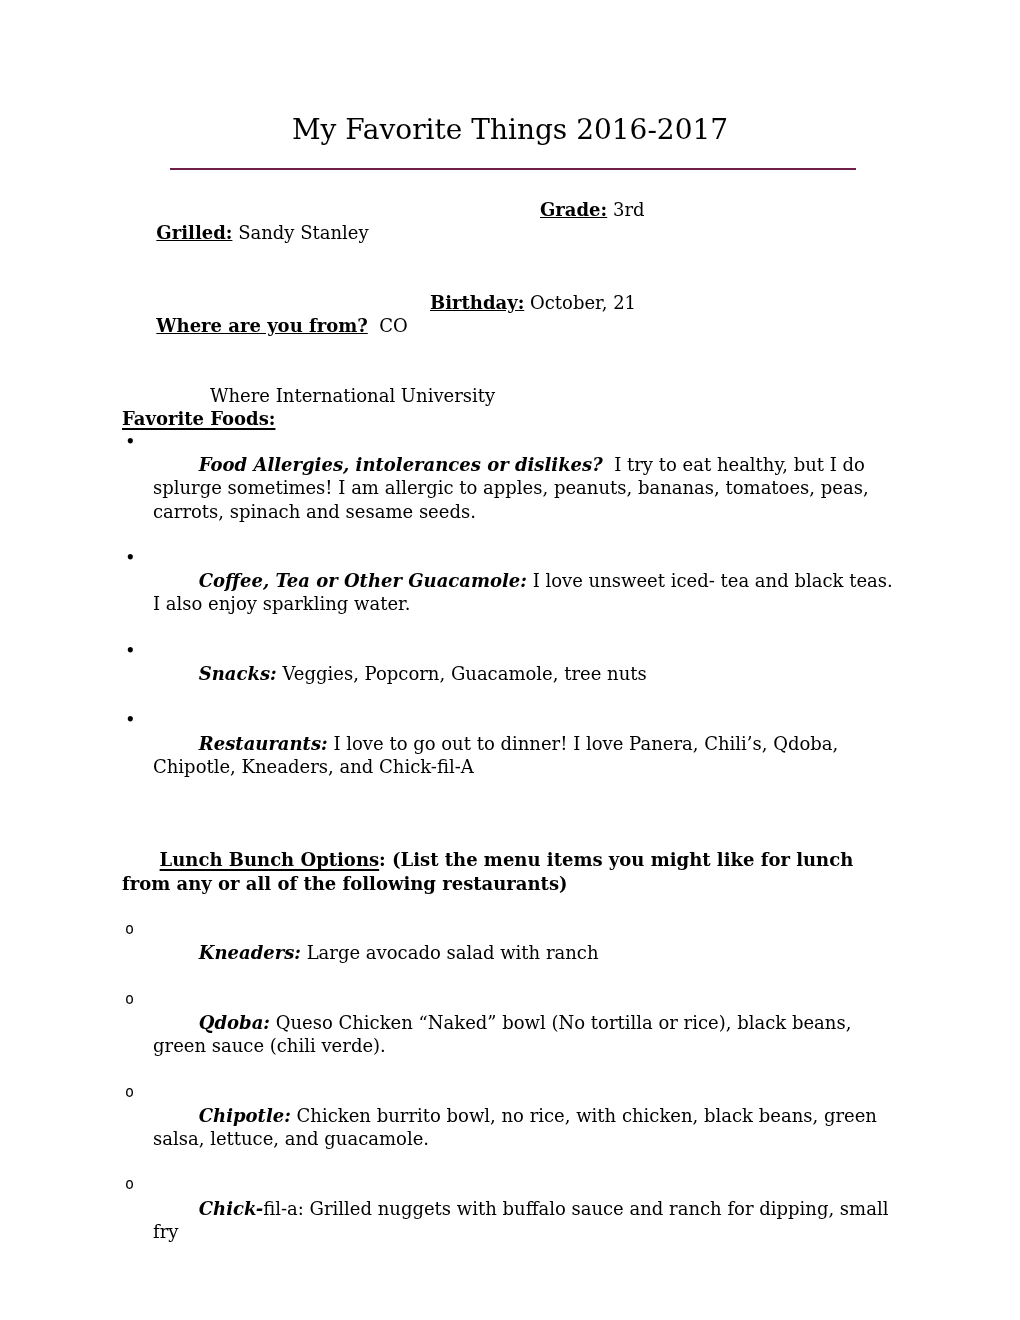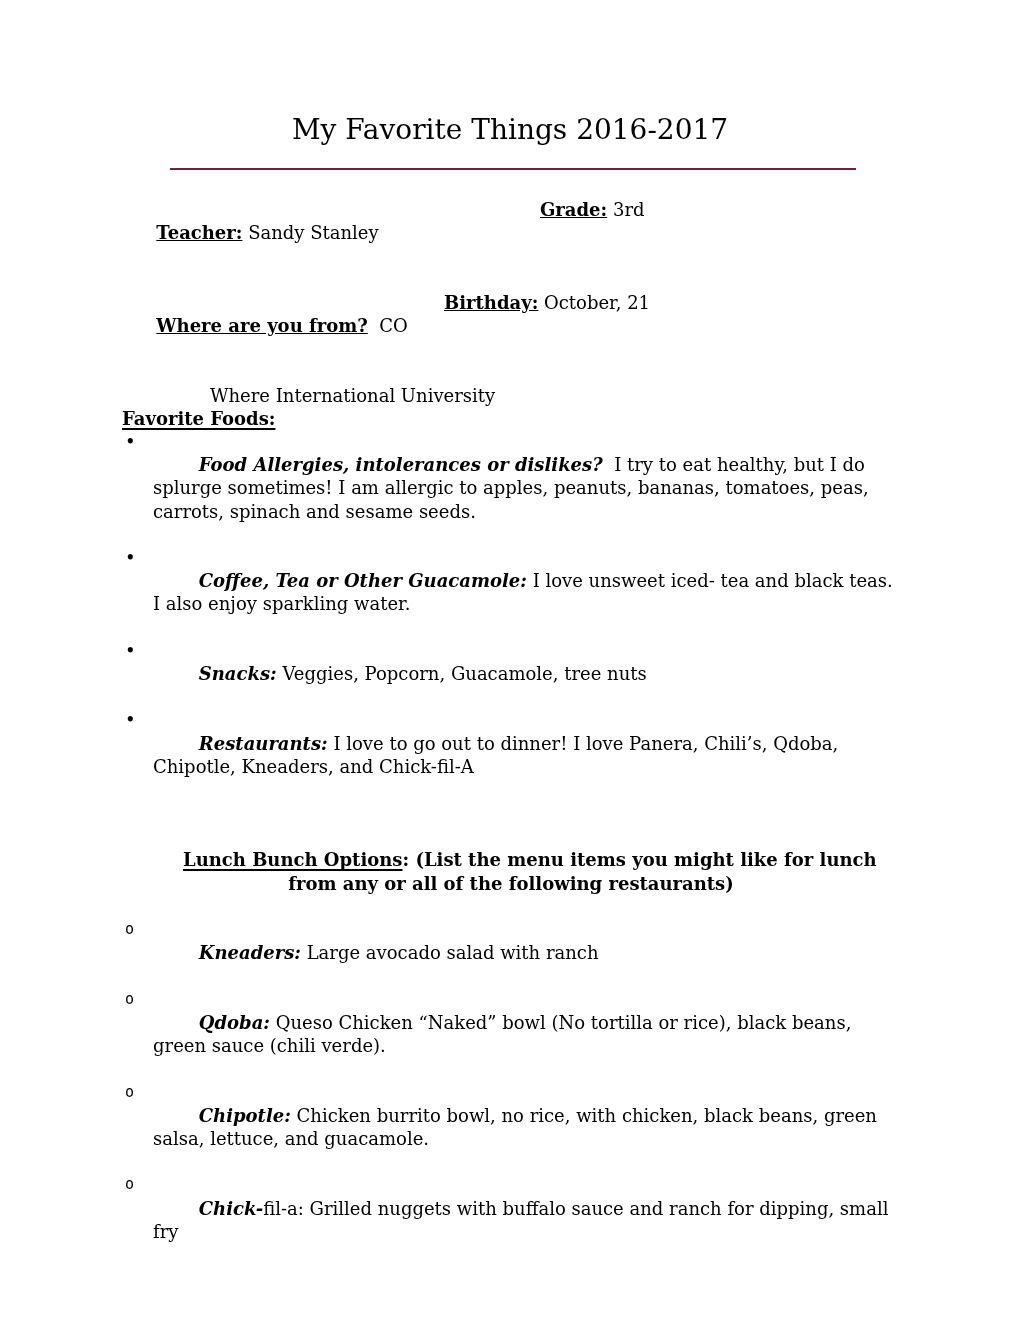--- a/index.html
+++ b/index.html
@@ -13,28 +13,28 @@
     margin-top: 112px; text-align: center;
     font-size: 28px; line-height: 36px; font-weight: normal;
   }
   .divider {
     margin: 20px 0 0 170px; width: 686px; height: 0;
     border-bottom: 2px solid #6e2049;
   }
   .content { margin: 28px 0 0 122px; width: 778px; }
   .hrow { position: relative; white-space: pre-wrap; }
   .tab-grade { position: absolute; left: 418px; top: 0; white-space: pre-wrap; }
-  .tab-birthday { position: absolute; left: 322px; top: 0; white-space: pre-wrap; }
+  .tab-birthday { position: absolute; left: 308px; top: 0; white-space: pre-wrap; }
   .b { font-weight: bold; text-decoration: underline; }
   .indent { padding-left: 88px; }
   .heading-underline {
     font-weight: bold; text-decoration: underline;
     text-decoration-thickness: 2px; text-underline-offset: 3px;
   }
-  .lunch-heading { font-weight: bold; white-space: pre-wrap; text-align: center; }
+  .lunch-heading { font-weight: bold; white-space: pre-wrap; }
   .lunch-heading .hu {
     text-decoration: underline; text-decoration-thickness: 2px; text-underline-offset: 3px;
   }
   .li { position: relative; padding-left: 31px; white-space: pre-wrap; }
   .li .marker { position: absolute; left: 3px; top: 0; }
   .marker.circle { font-family: "DejaVu Sans Mono", monospace; font-size: 15px; }
   .lbl { font-weight: bold; font-style: italic; }
   .spacer-a { height: 24px; }
 </style>
 </head>
@@ -42,21 +42,21 @@
 
 <div class="page">
 
   <div class="doc-title">My Favorite Things 2016-2017</div>
 
   <div class="divider"></div>
 
   <div class="content">
 
     <div class="hrow">
-      <span class="b">Teacher:</span><span> Sandy Stanley</span>
+      <span class="b">Grilled:</span><span> Sandy Stanley</span>
       <span class="tab-grade"><span class="b">Grade:</span><span> 3rd</span></span>
     </div>
 
     <div class="hrow">
       <span class="b">Where are you from?</span><span>  CO</span>
       <span class="tab-birthday"><span class="b">Birthday:</span><span> October, 21</span></span>
     </div>
 
 
     <div class="indent">Where International University</div>

